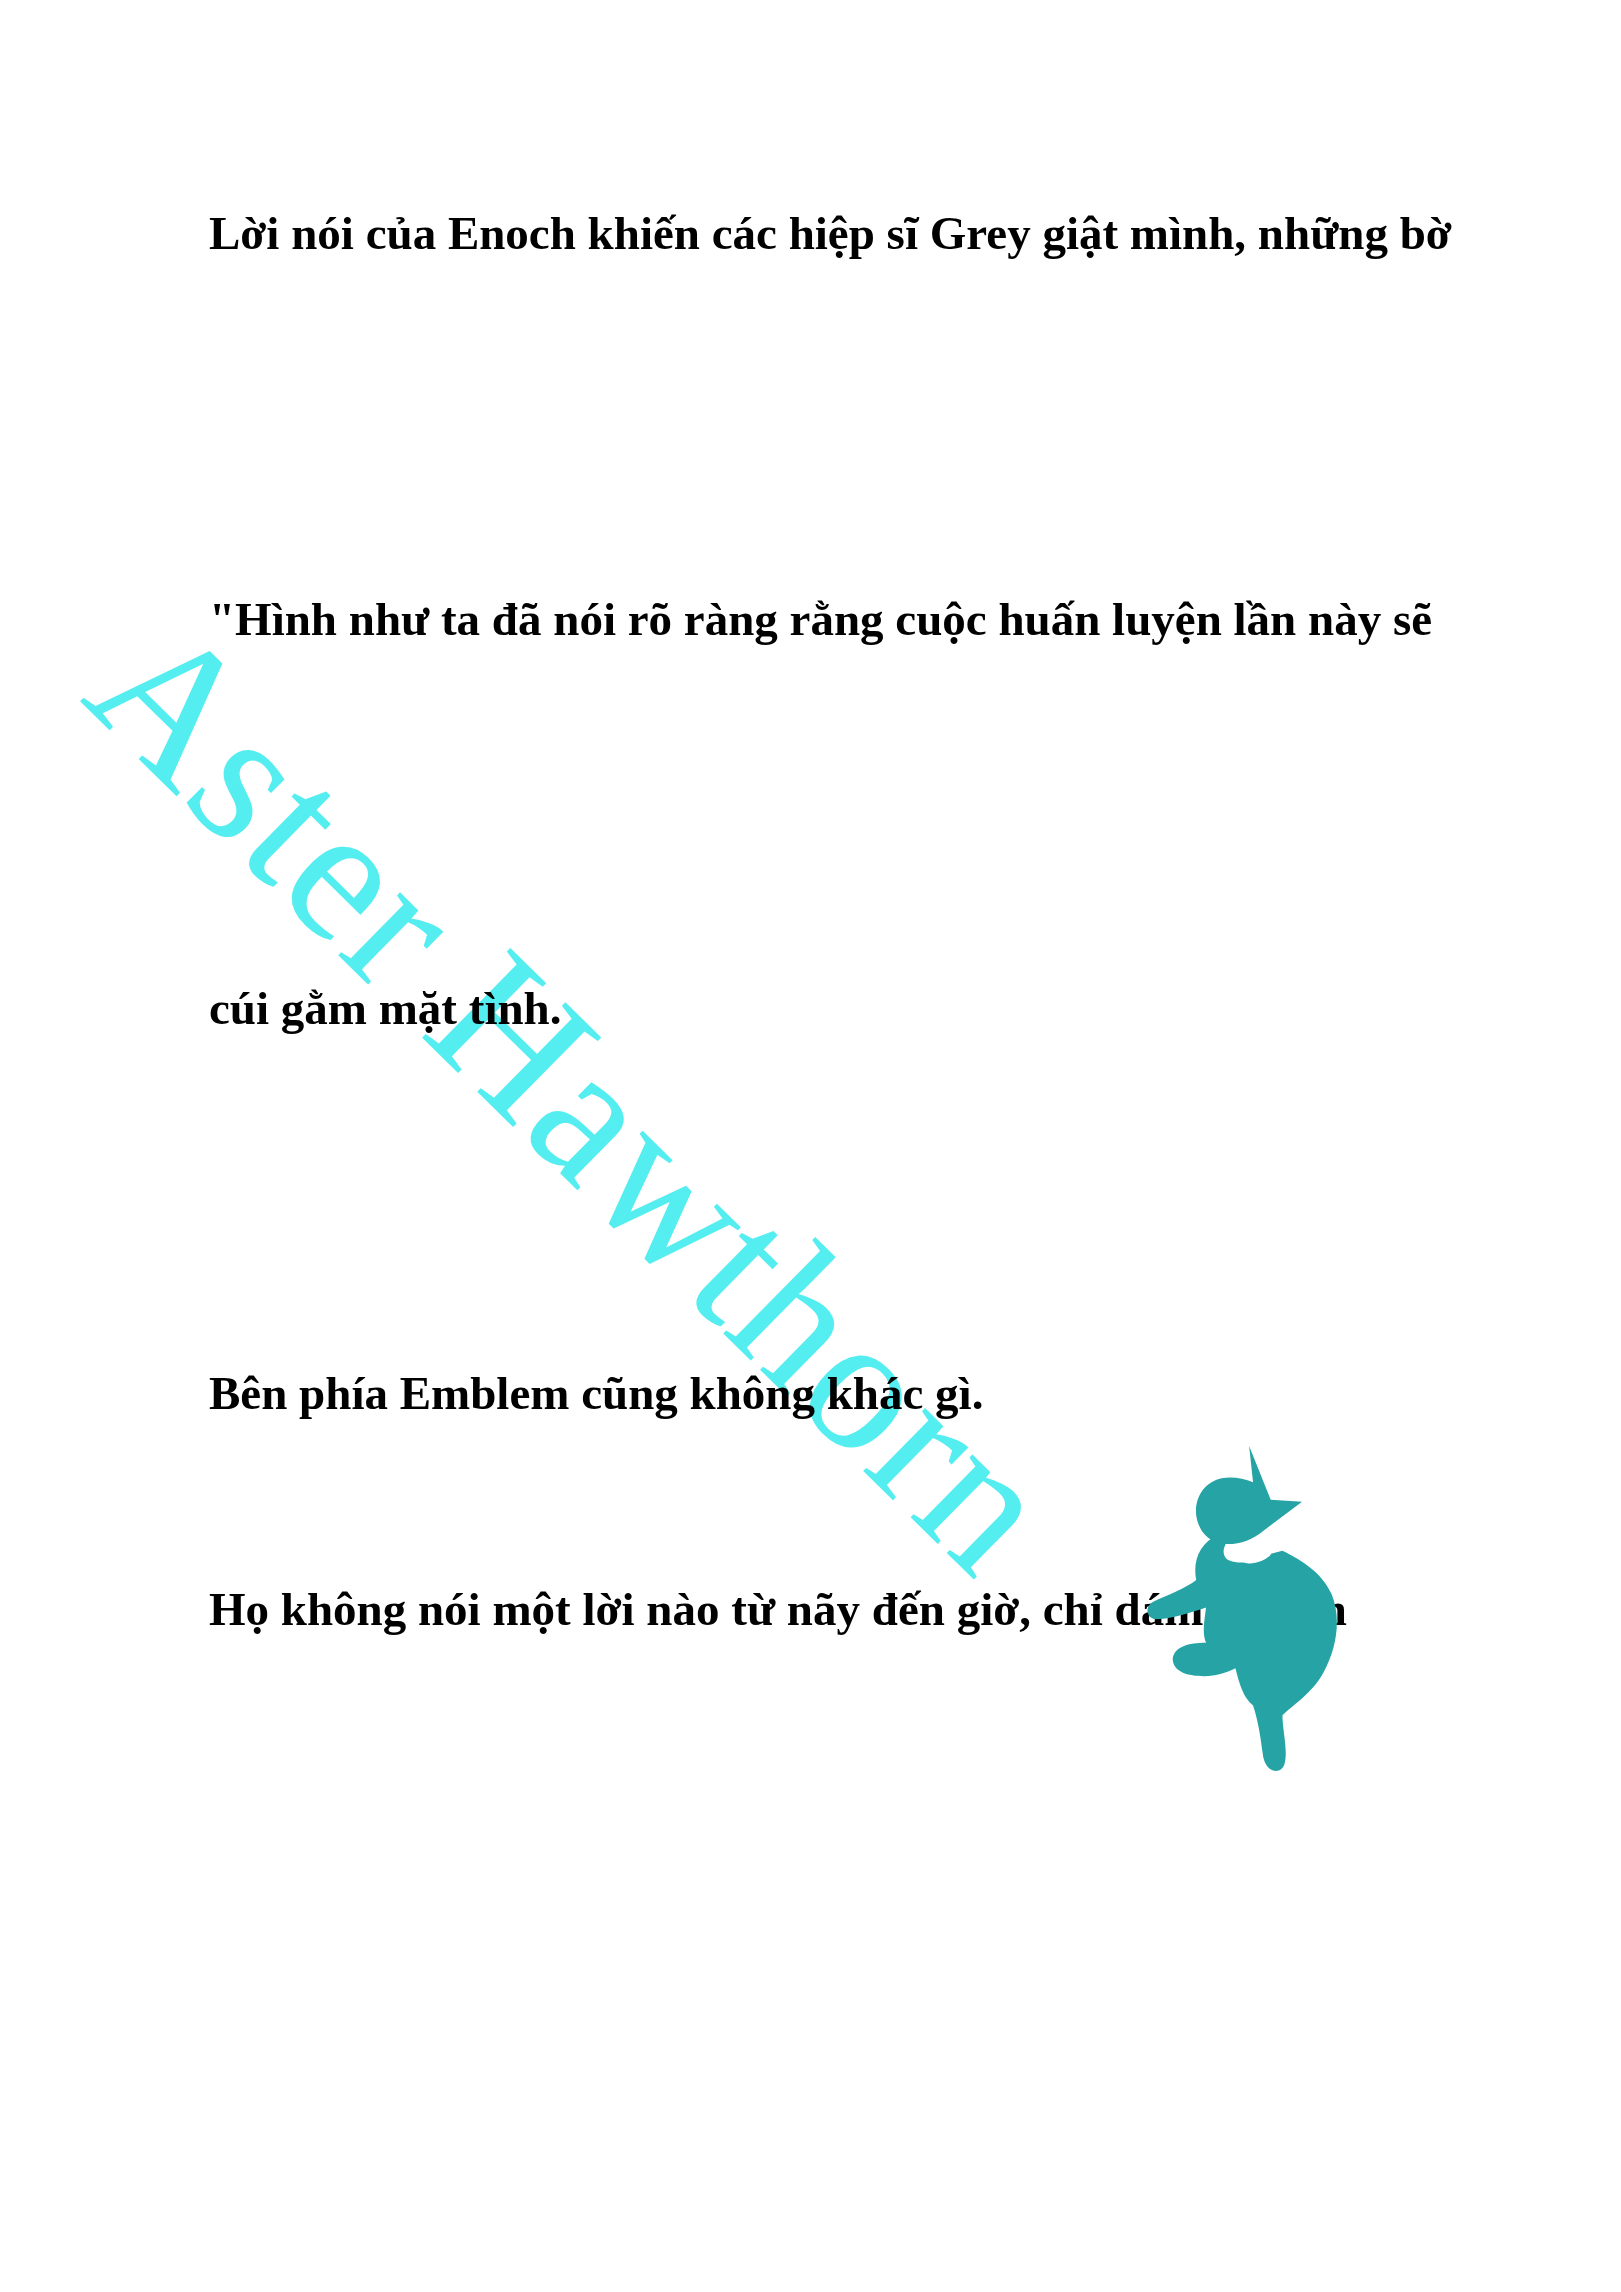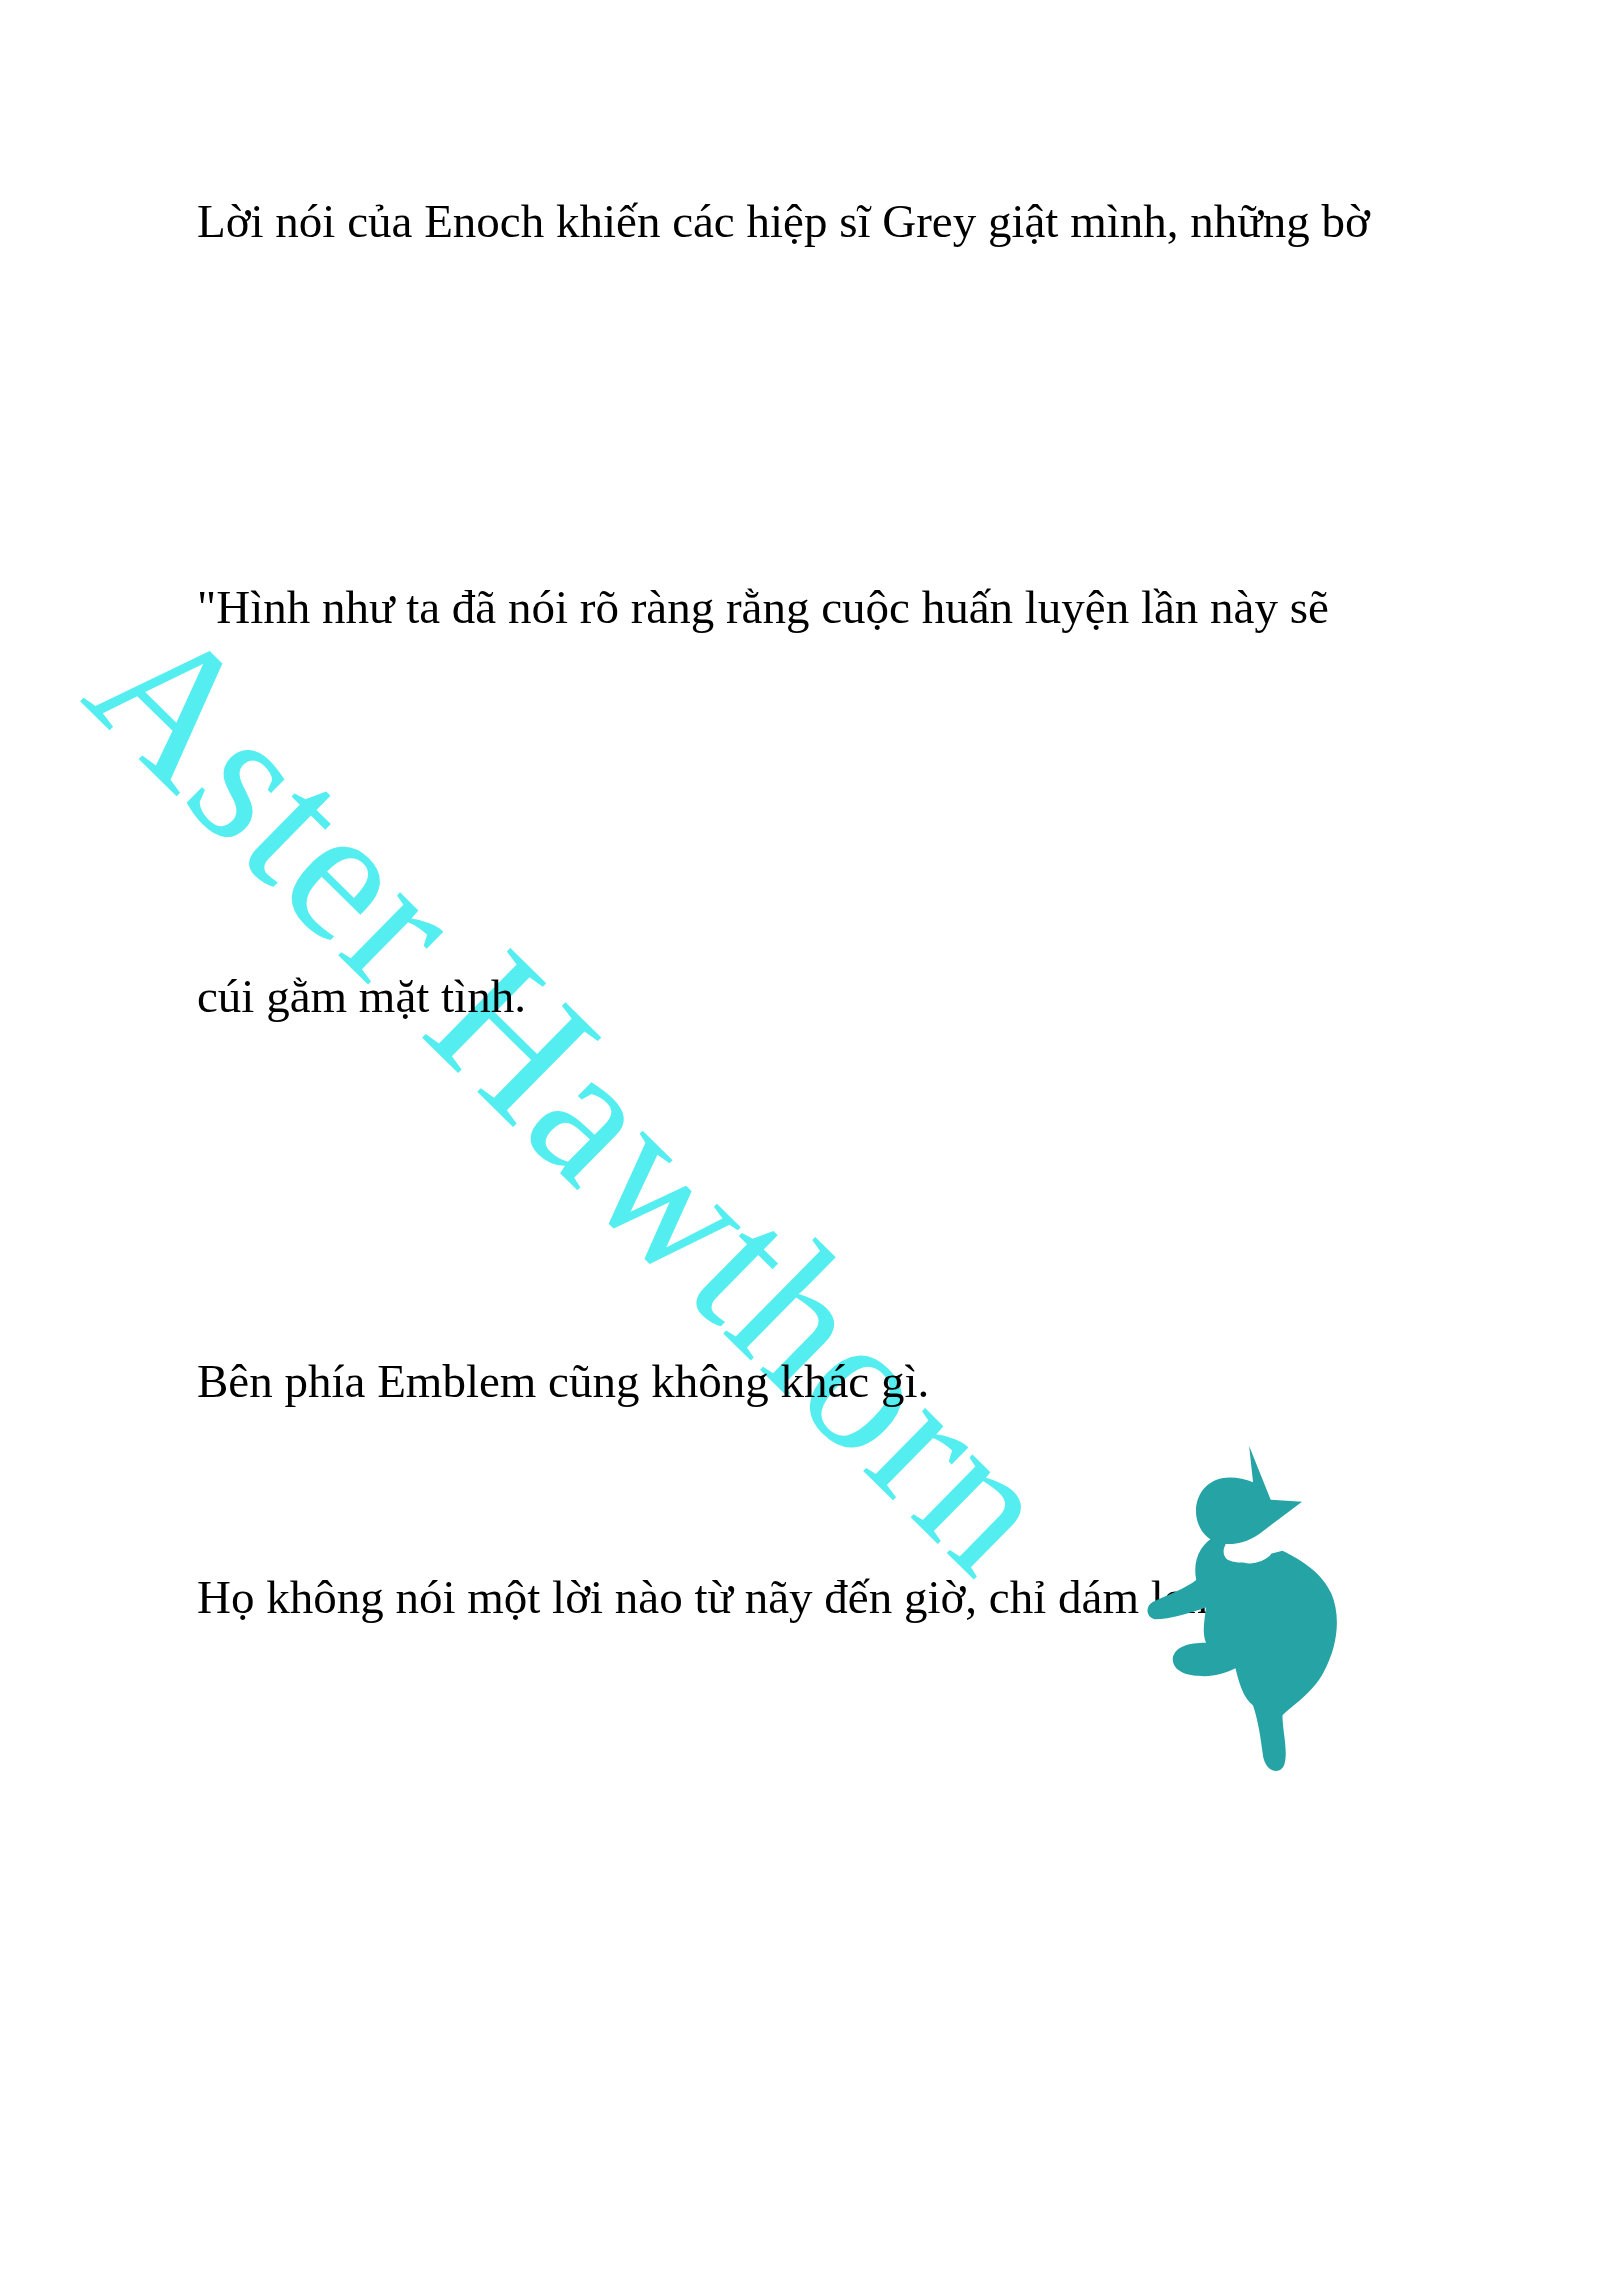--- a/index.html
+++ b/index.html
@@ -23,26 +23,27 @@
     .text-layer {
       position: absolute;
       left: 197px;
       top: 0;
       width: 1274px;
       z-index: 2;
     }
     .para {
       position: absolute;
       left: 0;
-      margin: 0;
+      margin: 12px;
       font-family: "Liberation Serif", "DejaVu Serif", serif;
       font-size: 47px;
       line-height: 85px;
       color: #000000;
       white-space: nowrap;
+      font-weight: bold;
     }
     .para .line {
       display: block;
       height: 85px;
     }
     .watermark {
       position: absolute;
       left: 191px;
       top: 586px;
       transform-origin: 0 0;

